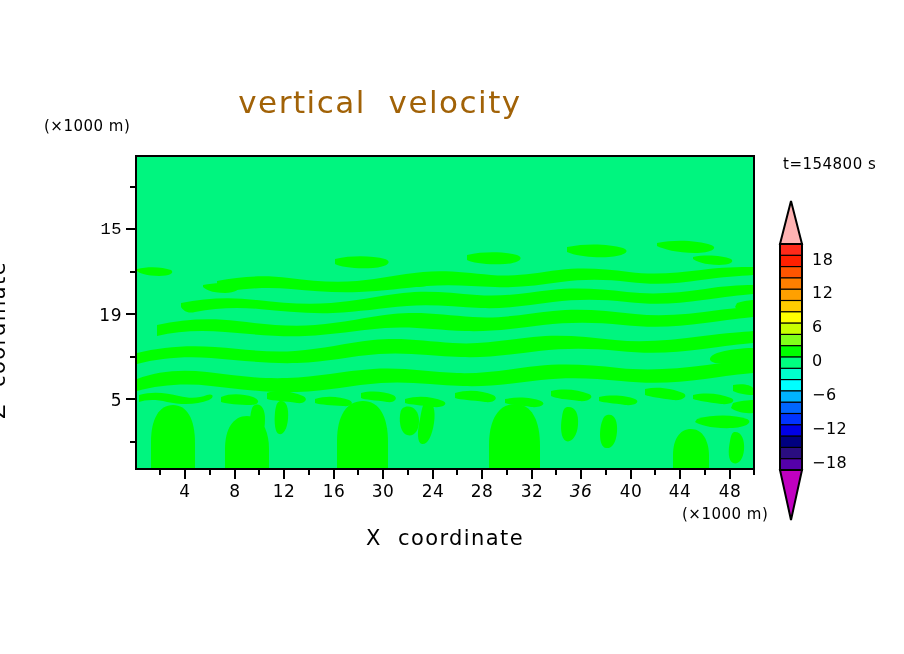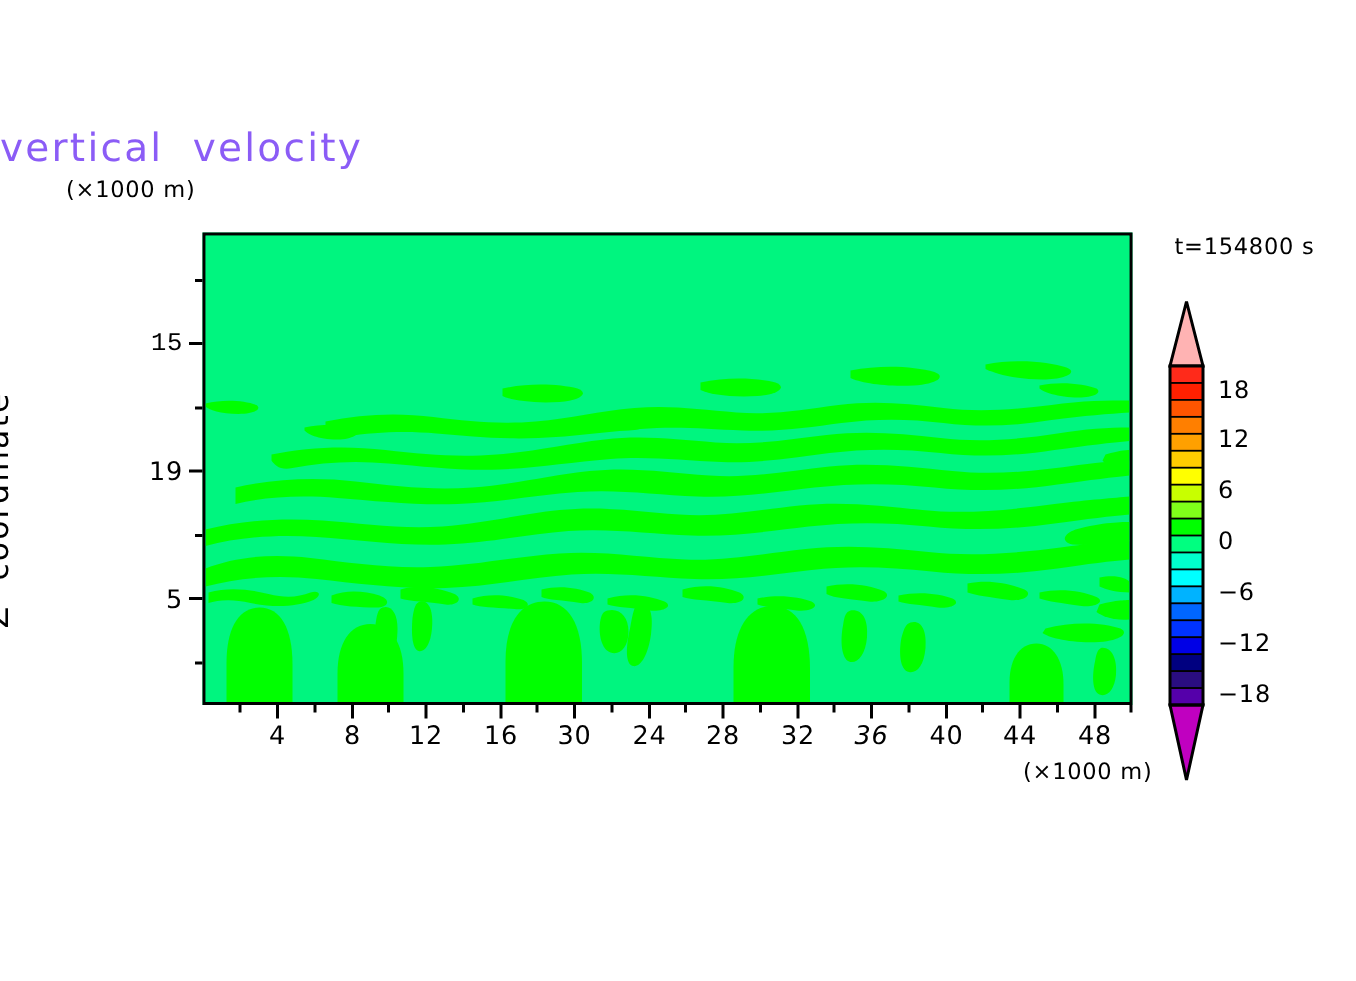--- a/index.html
+++ b/index.html
@@ -20,23 +20,24 @@
     left: 0; top: 0;
     width: 904px;
     height: 654px;
   }
   
   .title {
     position: absolute;
     left: 0;
     top: 84px;
     width: 760px;
-    font-size: 26px;
+    text-align: center;
+    font-size: 31px;
     letter-spacing: 1.5px;
-    color: #8b5cf6;
+    color: #a16207;
     white-space: pre;
   }
   
   .unit-top-left {
     position: absolute;
     left: 44px;
     top: 117px;
     font-size: 15px;
     letter-spacing: 0.5px;
     white-space: pre;
@@ -136,20 +137,21 @@
 <body>
 
 <div class="root">
 
   <div class="title">vertical  velocity</div>
 
   <div class="unit-top-left">(×1000 m)</div>
 
   <div class="yaxis-title">Z  coordinate</div>
 
+  <div class="xaxis-title">X  coordinate</div>
 
   <div class="unit-bottom-right">(×1000 m)</div>
 
   <div class="time-label">t=154800 s</div>
 
   <div class="plot-frame">
     <svg class="plot-svg" width="616" height="311" viewBox="0 0 616 311" preserveAspectRatio="none">
       <rect x="0" y="0" width="616" height="311" fill="#00f57f"></rect>
       <g fill="#00ff00">
 

